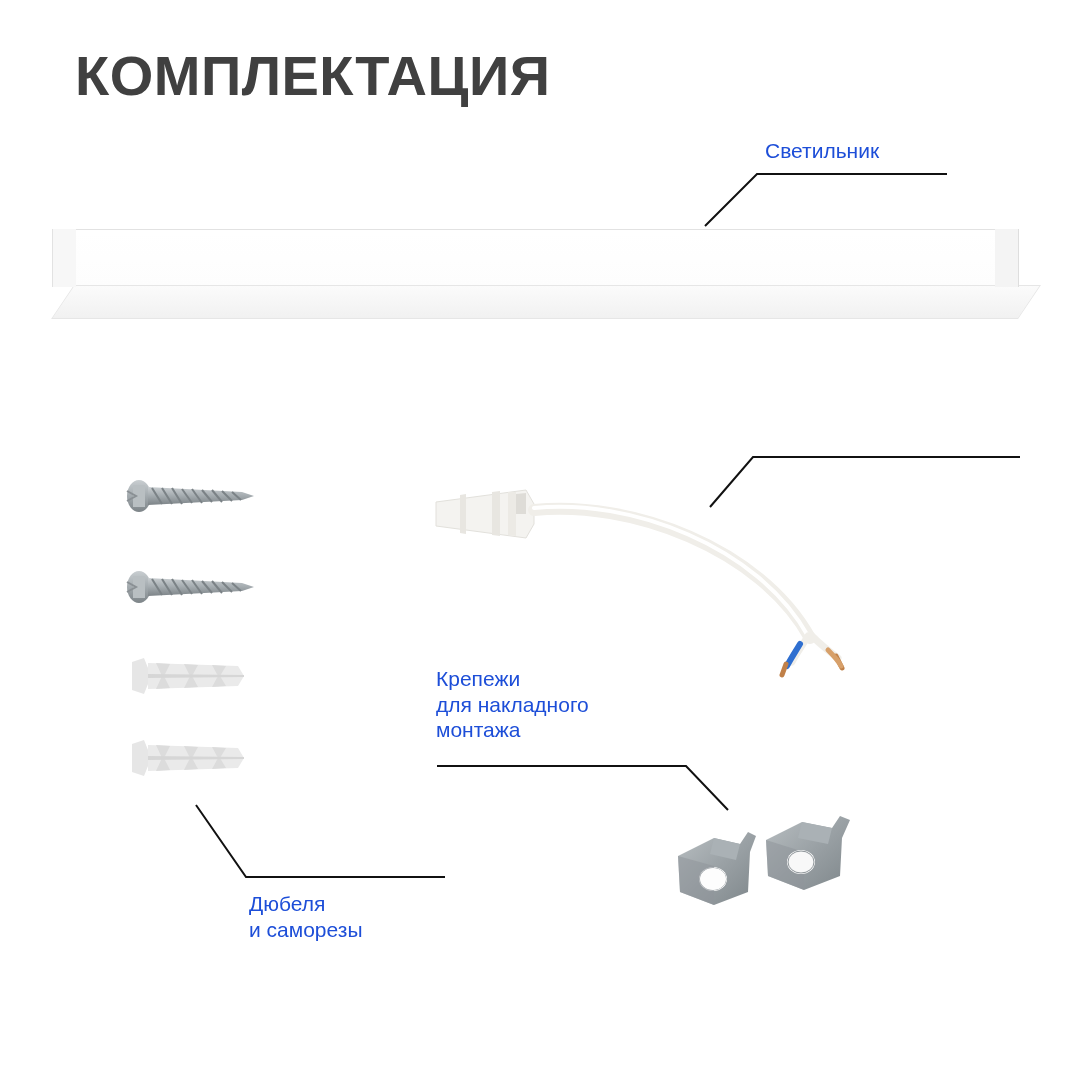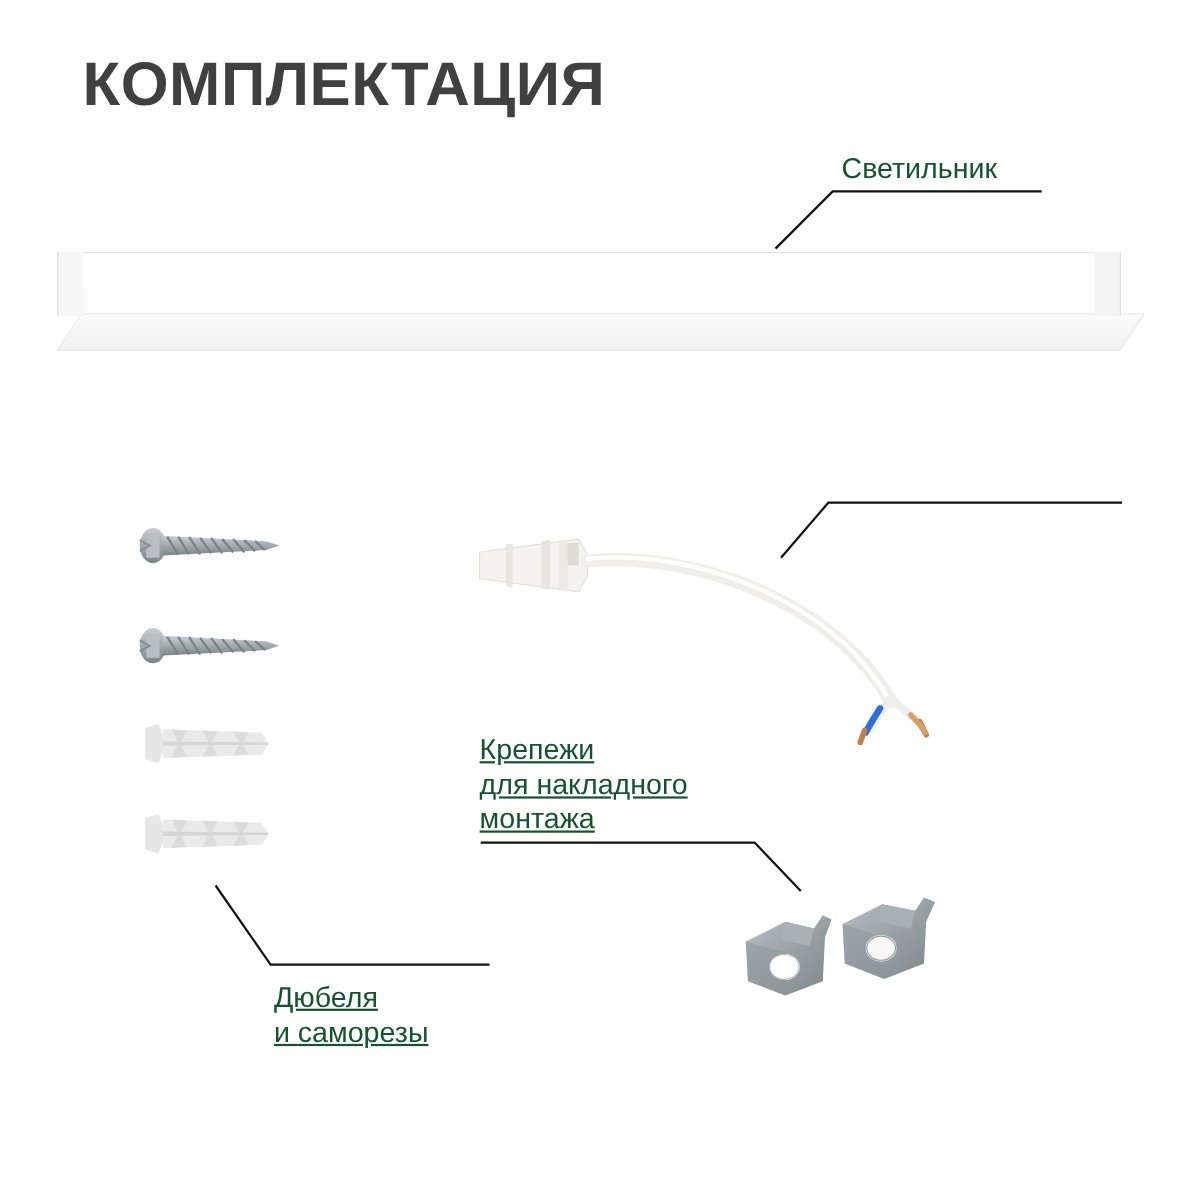--- a/index.html
+++ b/index.html
@@ -29,29 +29,29 @@
     font-weight: bold;
     letter-spacing: 0.5px;
     color: #404040;
     line-height: 1.05;
     margin-left: 20px;
   }
 
   
   .callout-label {
     position: absolute;
-    font-size: 26px;
+    font-size: 21px;
     line-height: 1.22;
-    color: #14532d;
+    color: #1d4ed8;
     white-space: pre-line;
   }
   .label-luminaire  { left: 765px; top: 138px; }
   .label-power-cord { left: 766px; top: 394px; }
-  .label-brackets   { left: 436px; top: 666px; text-decoration: underline; }
-  .label-dowels     { left: 249px; top: 891px; text-decoration: underline; }
+  .label-brackets   { left: 436px; top: 666px; }
+  .label-dowels     { left: 249px; top: 891px; }
 
   
   .leaders {
     position: absolute;
     left: 0; top: 0;
     width: 1080px;
     height: 1080px;
     pointer-events: none;
   }
 

